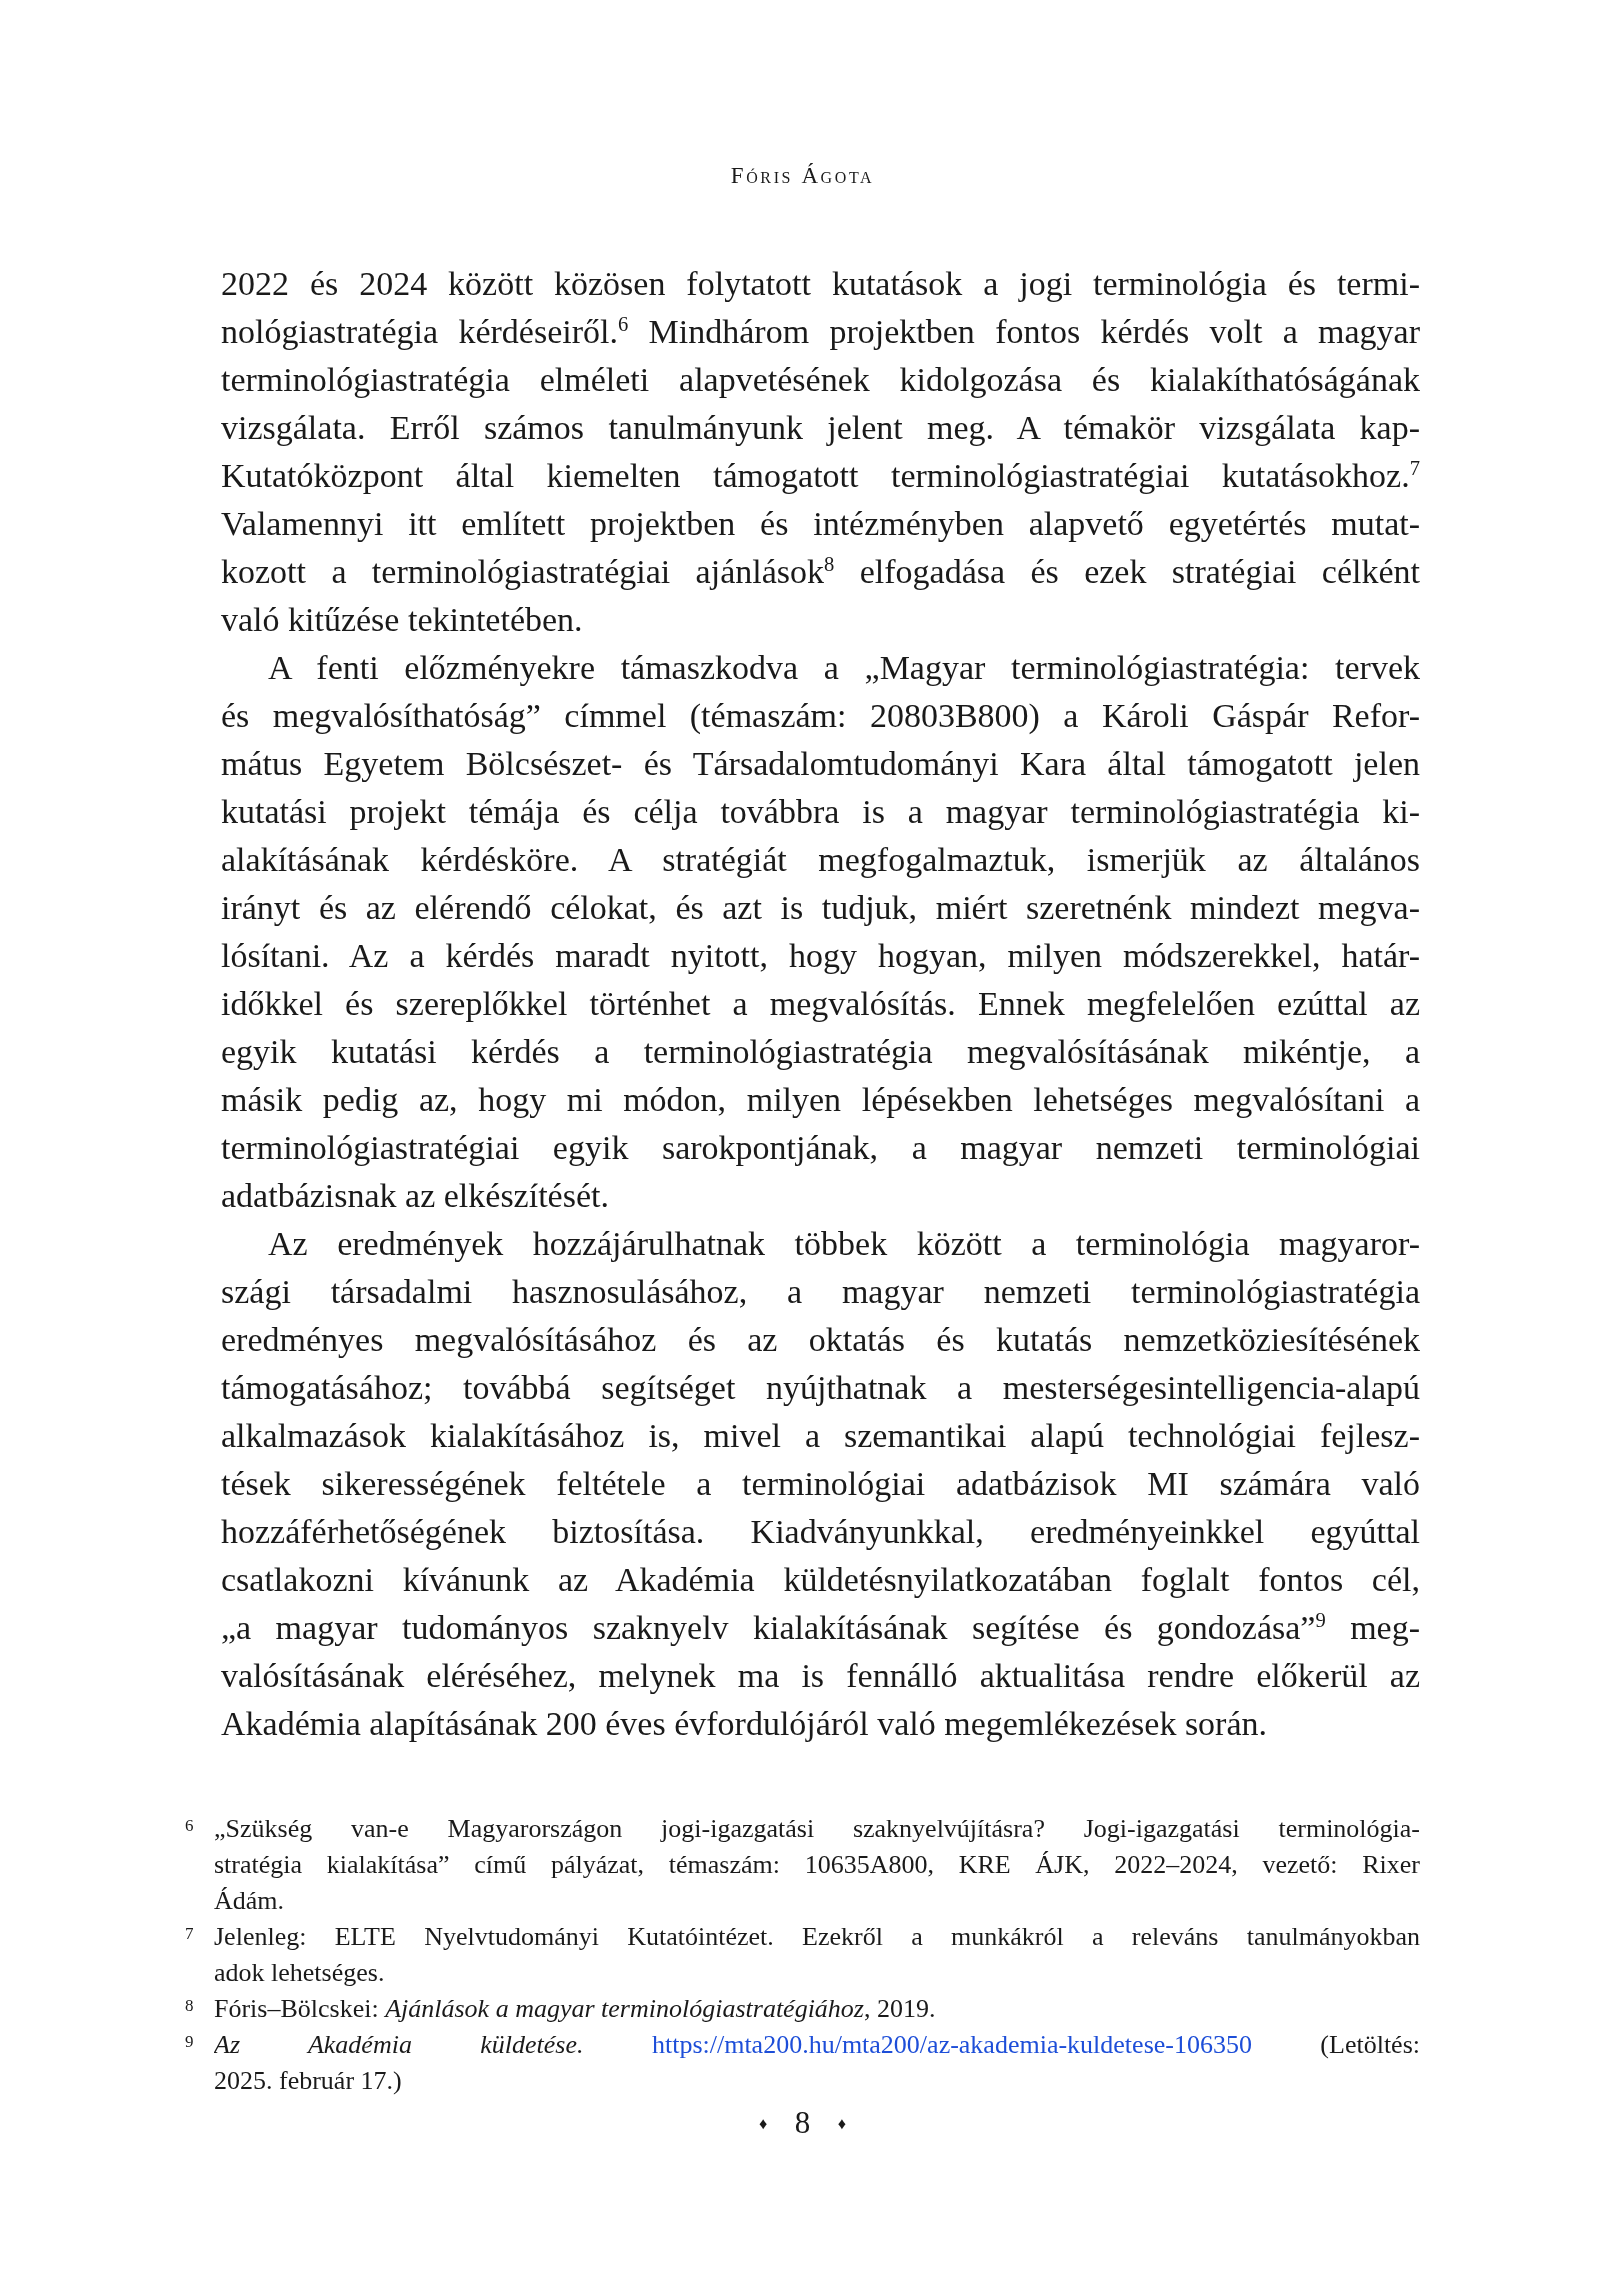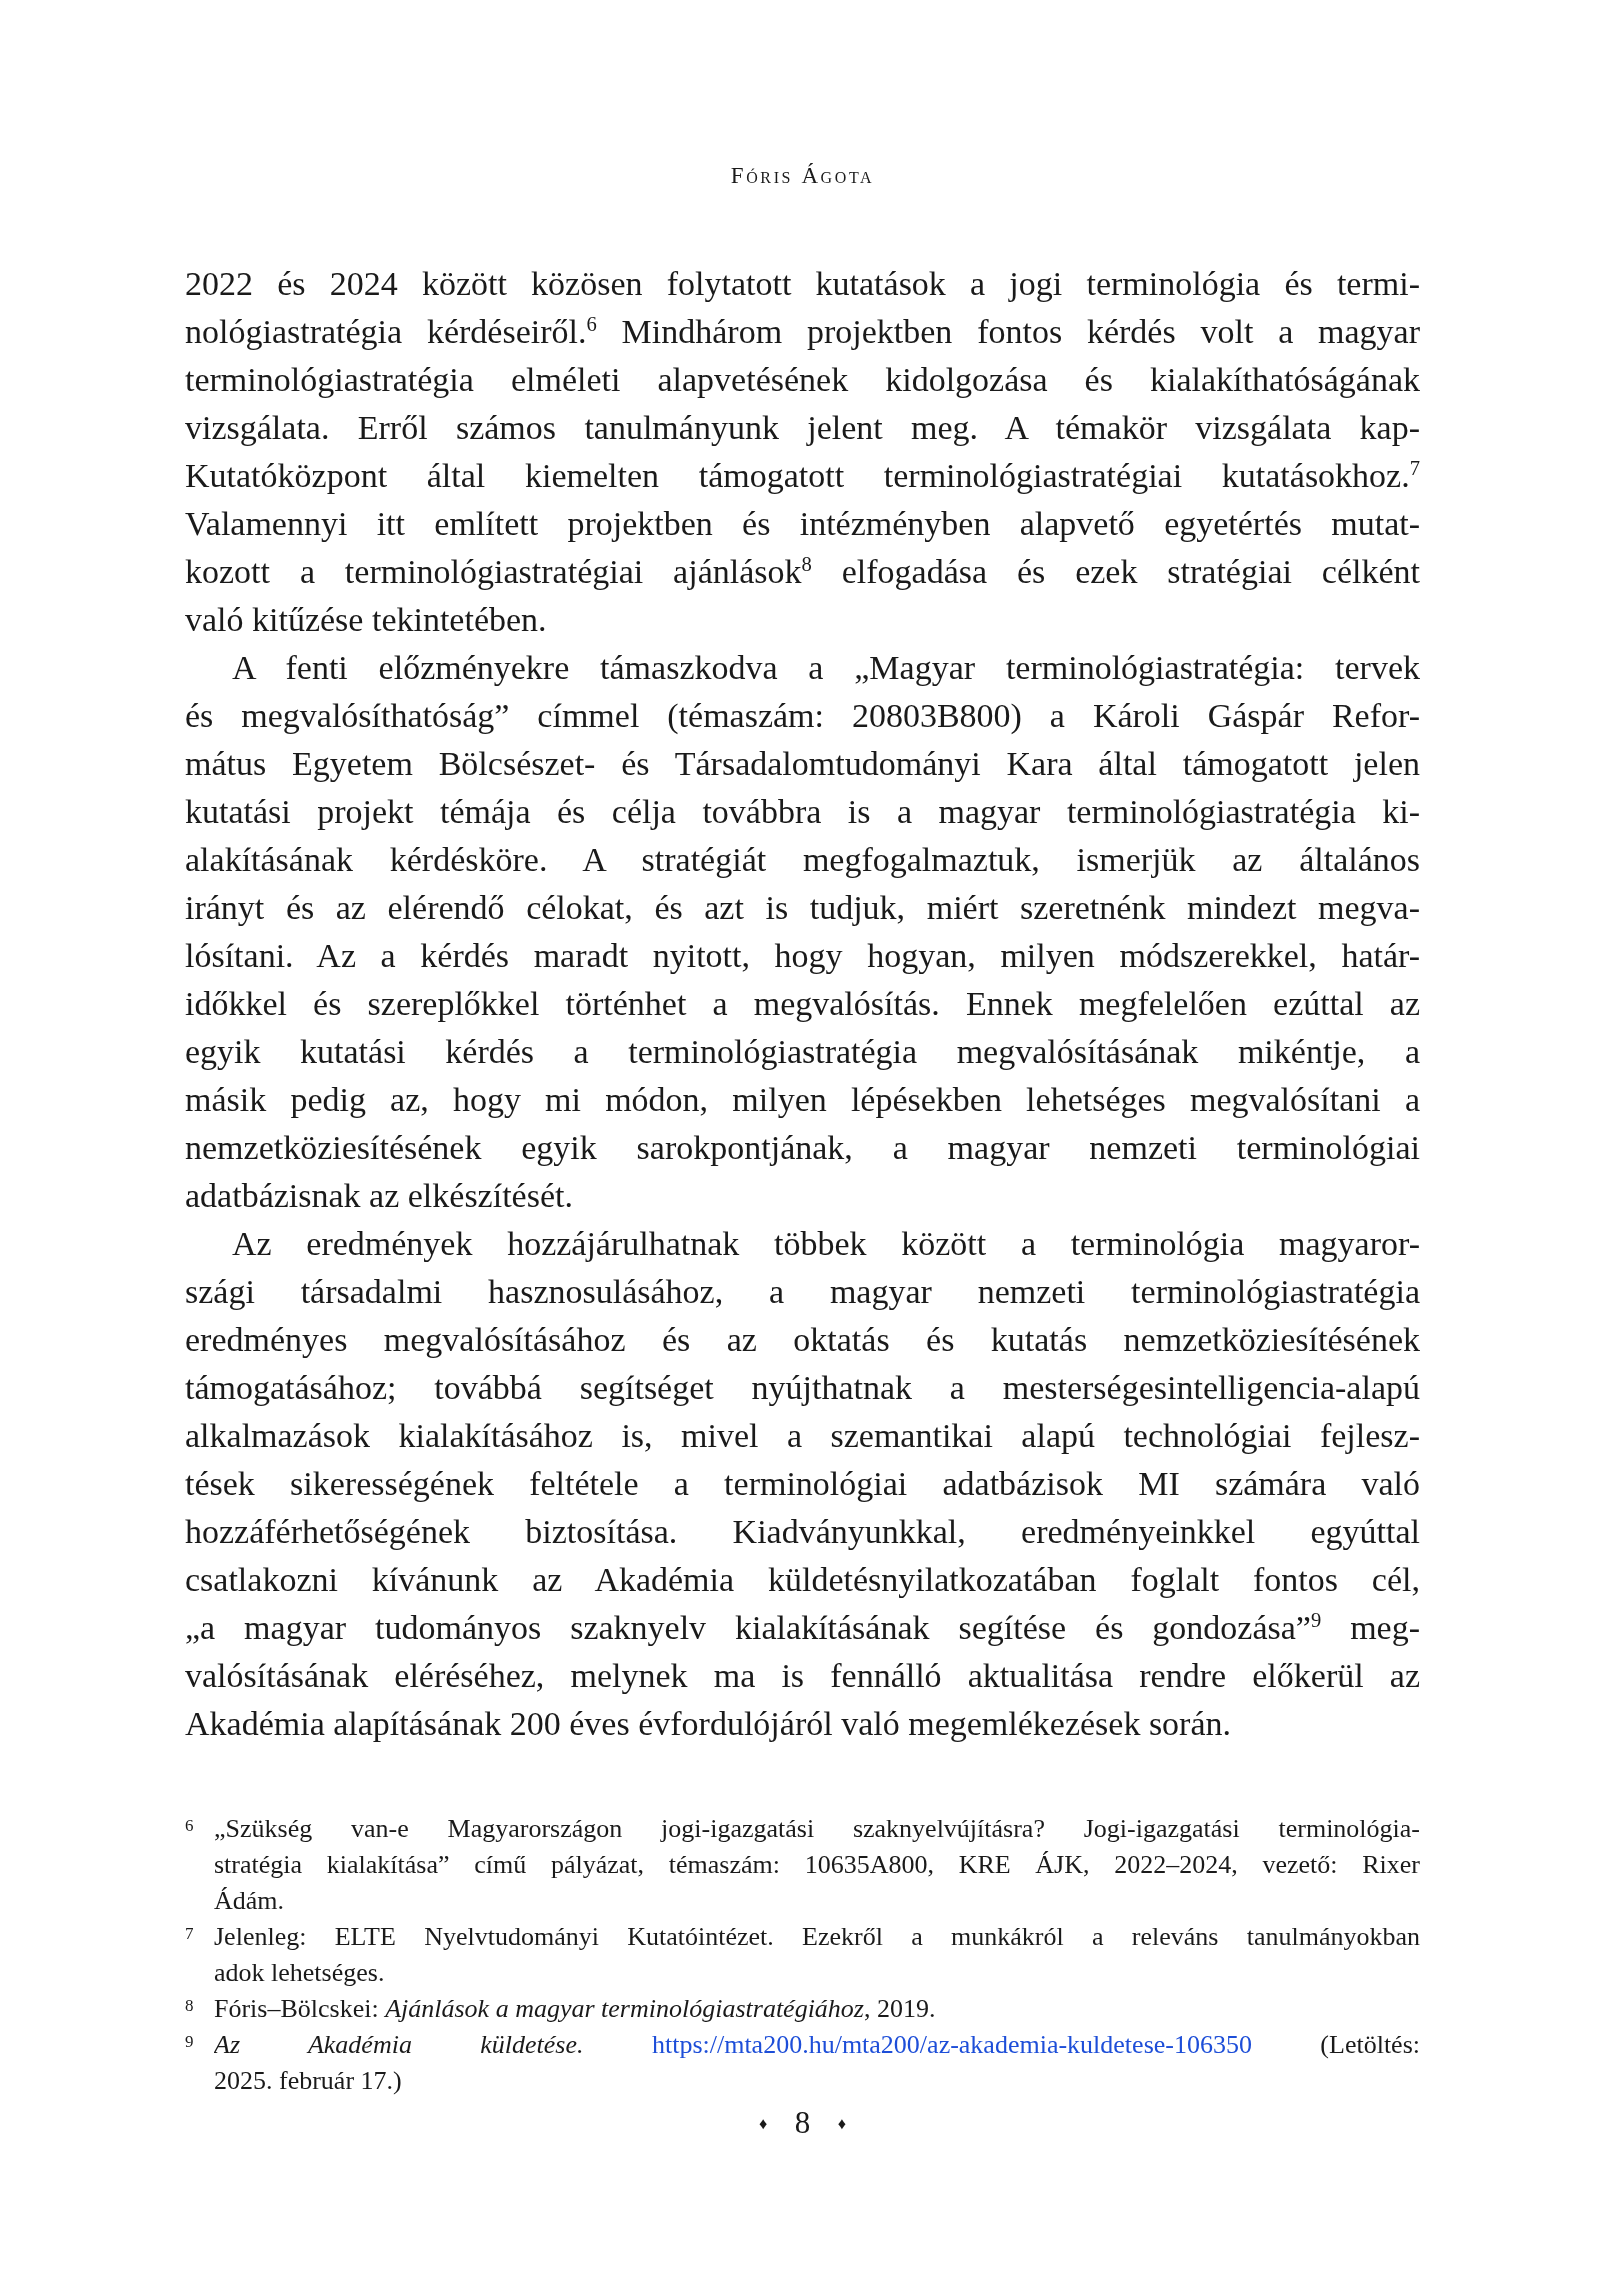--- a/index.html
+++ b/index.html
@@ -24,20 +24,21 @@
     position: absolute;
     top: 260px; left: 185px; width: 1235px;
     font-size: 34px;
     line-height: 48px;
   }
   .line {
     height: 48px;
     overflow: hidden;
     text-align: justify;
     white-space: normal;
+    margin-left: 36px;
   }
   .line::after { content: ""; display: inline-block; width: 100%; }
   .line.last::after { content: none; }
   .line.indent { text-indent: 47px; }
   sup.fnref {
     font-size: 20.6px;
     line-height: 0;
     vertical-align: super;
   }
   .footnotes {
@@ -97,21 +98,21 @@
         <div class="line indent">A fenti előzményekre támaszkodva a „Magyar terminológiastratégia: tervek</div>
         <div class="line">és megvalósíthatóság” címmel (témaszám: 20803B800) a Károli Gáspár Refor-</div>
         <div class="line">mátus Egyetem Bölcsészet- és Társadalomtudományi Kara által támogatott jelen</div>
         <div class="line">kutatási projekt témája és célja továbbra is a magyar terminológiastratégia ki-</div>
         <div class="line">alakításának kérdésköre. A stratégiát megfogalmaztuk, ismerjük az általános</div>
         <div class="line">irányt és az elérendő célokat, és azt is tudjuk, miért szeretnénk mindezt megva-</div>
         <div class="line">lósítani. Az a kérdés maradt nyitott, hogy hogyan, milyen módszerekkel, határ-</div>
         <div class="line">időkkel és szereplőkkel történhet a megvalósítás. Ennek megfelelően ezúttal az</div>
         <div class="line">egyik kutatási kérdés a terminológiastratégia megvalósításának mikéntje, a</div>
         <div class="line">másik pedig az, hogy mi módon, milyen lépésekben lehetséges megvalósítani a</div>
-        <div class="line">nemzetköziesítésének egyik sarokpontjának, a magyar nemzeti terminológiai</div>
+        <div class="line">terminológiastratégiai egyik sarokpontjának, a magyar nemzeti terminológiai</div>
         <div class="line last">adatbázisnak az elkészítését.</div>
       </div>
       <div>
         <div class="line indent">Az eredmények hozzájárulhatnak többek között a terminológia magyaror-</div>
         <div class="line">szági társadalmi hasznosulásához, a magyar nemzeti terminológiastratégia</div>
         <div class="line">eredményes megvalósításához és az oktatás és kutatás nemzetköziesítésének</div>
         <div class="line">támogatásához; továbbá segítséget nyújthatnak a mesterségesintelligencia-alapú</div>
         <div class="line">alkalmazások kialakításához is, mivel a szemantikai alapú technológiai fejlesz-</div>
         <div class="line">tések sikerességének feltétele a terminológiai adatbázisok MI számára való</div>
         <div class="line">hozzáférhetőségének biztosítása. Kiadványunkkal, eredményeinkkel egyúttal</div>

